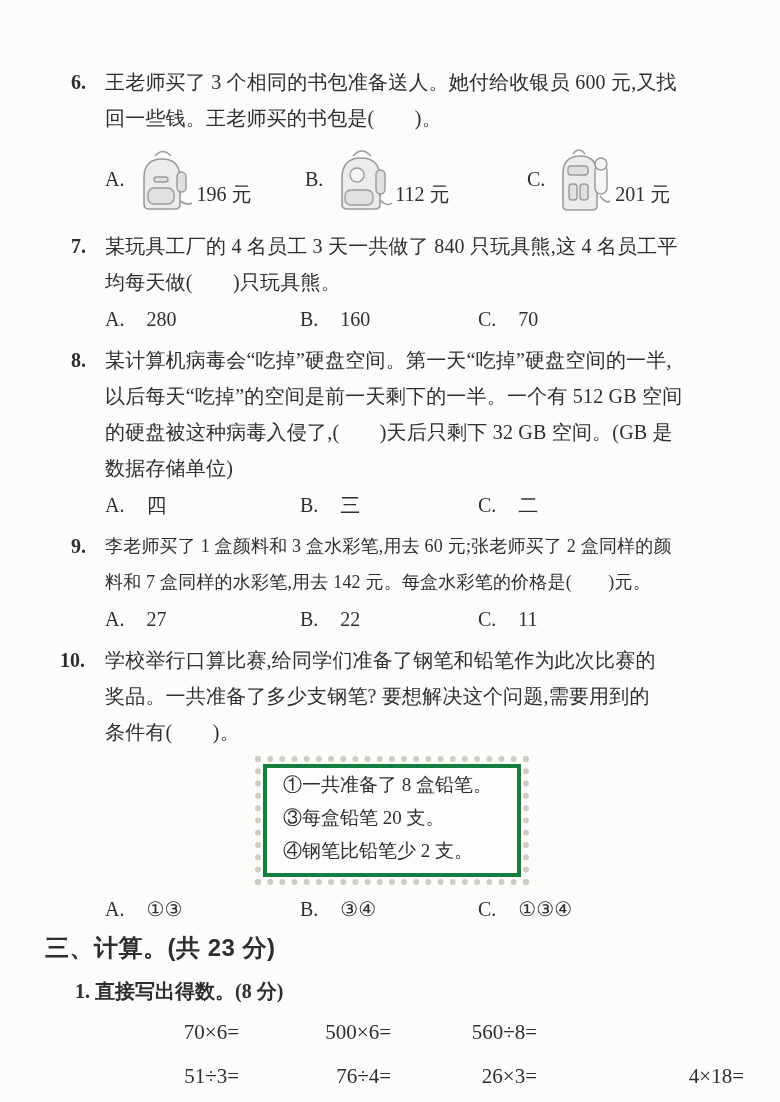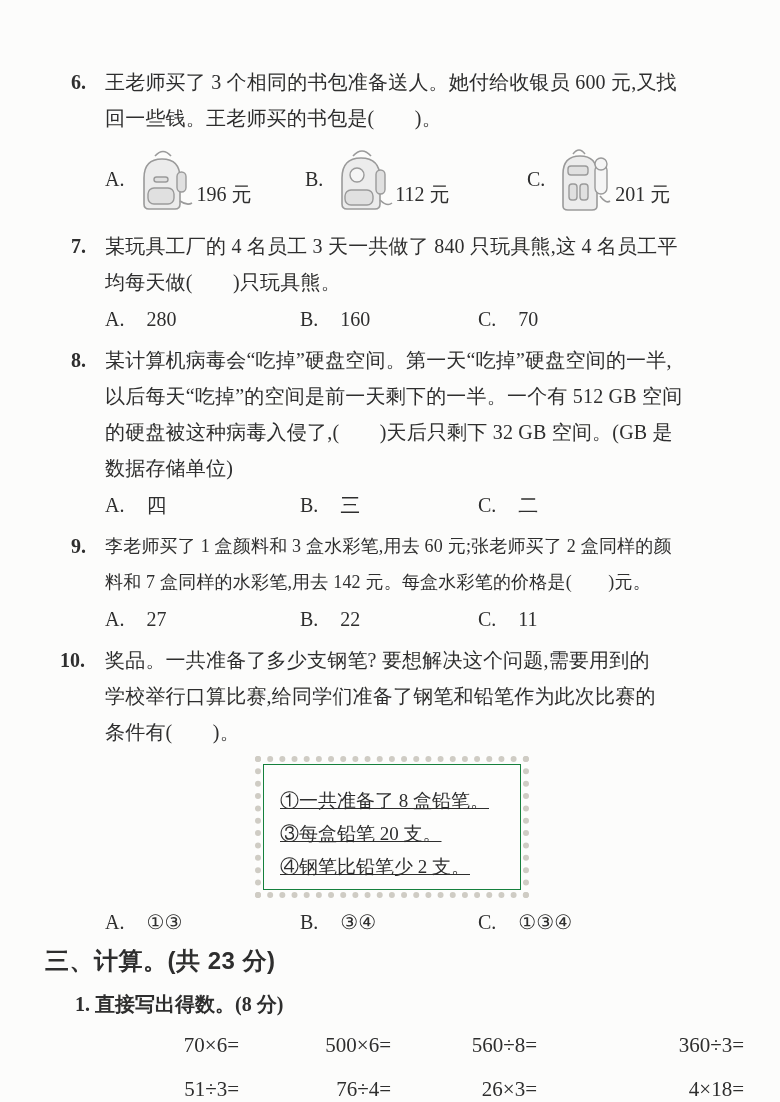--- a/index.html
+++ b/index.html
@@ -26,21 +26,21 @@
   .bp-opt.wa{width:200px;}
   .bp-opt.wb{width:222px;}
   .bp{margin-left:8px;}
   .bp-price{align-self:flex-end;margin:0 0 6px 2px;font-size:20px;white-space:nowrap;}
   .ln{fill:none;stroke:#9a9a9a;stroke-width:1.6;}
   .f1{fill:#ececec;stroke:#9a9a9a;stroke-width:1.6;}
   .f2{fill:#e0e0e0;stroke:#9a9a9a;stroke-width:1.4;}
   .f3{fill:#f5f5f5;stroke:#9a9a9a;stroke-width:1.4;}
   
   .cond-box{width:258px;margin:6px 0 8px 150px;border:6px dotted #cfccc4;padding:2px;background:#fdfdfc;}
-  .cond-inner{border:1px solid #15803d;padding:19px 16px 6px;text-decoration:underline;}
+  .cond-inner{border:4px solid #15803d;padding:0 16px 6px;}
   .cond-line{line-height:33px;font-size:19px;white-space:nowrap;}
   
   .sec-head{margin:2px 0 6px -60px;font-size:24px;font-weight:700;
     font-family:Liberation Sans, sans-serif;letter-spacing:.5px;}
   .sub-head{margin:14px 0 2px -30px;font-size:20px;font-weight:700;}
   .calc-row{display:grid;grid-template-columns:140px 152px 146px 1fr;font-size:21px;margin:12px 0 0 -6px;line-height:30px;text-align:right;}
   .calc-row.second{margin-top:14px;}
 </style>
 </head>
 <body>
@@ -150,22 +150,22 @@
         </span>
       <span class="opt oc">
           <span class="opt-label">C.</span>
           <span class="opt-text">11</span>
         </span>
     </div>
   </section>
 
   <section class="question q10">
     <span class="q-num">10.</span>
+    <div class="q-line">学校举行口算比赛,给同学们准备了钢笔和铅笔作为此次比赛的</div>
     <div class="q-line">奖品。一共准备了多少支钢笔? 要想解决这个问题,需要用到的</div>
-    <div class="q-line">学校举行口算比赛,给同学们准备了钢笔和铅笔作为此次比赛的</div>
     <div class="q-line">条件有(　　)。</div>
 
     <div class="cond-box">
       <div class="cond-inner">
         <div class="cond-line">①一共准备了 8 盒铅笔。</div>
         <div class="cond-line">③每盒铅笔 20 支。</div>
         <div class="cond-line">④钢笔比铅笔少 2 支。</div>
       </div>
     </div>
 
@@ -185,21 +185,20 @@
     </div>
   </section>
 
   <div class="sec-head">三、计算。(共 23 分)</div>
   <div class="sub-head">1. 直接写出得数。(8 分)</div>
 
   <div class="calc-row">
     <span>70×6=</span>
     <span>500×6=</span>
     <span>560÷8=</span>
-    <span>360÷3=</span>
   </div>
   <div class="calc-row second">
     <span>51÷3=</span>
     <span>76÷4=</span>
     <span>26×3=</span>
     <span>4×18=</span>
   </div>
 
 </div>
 

